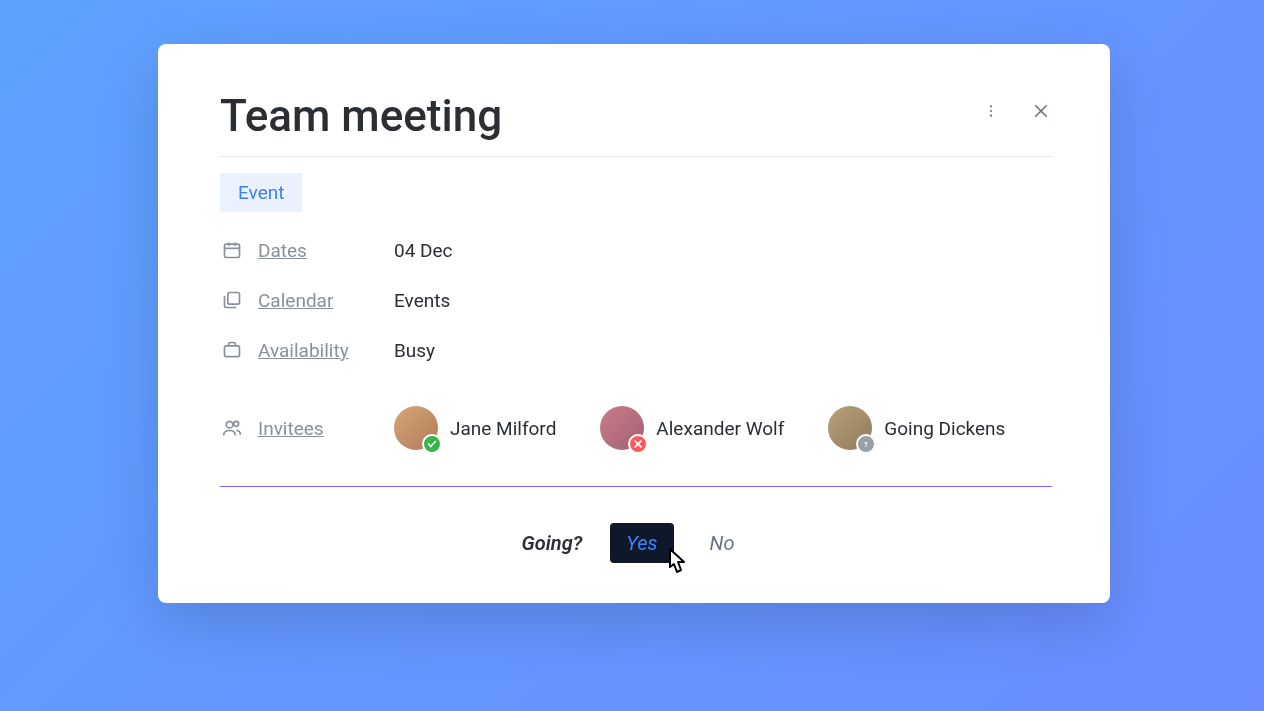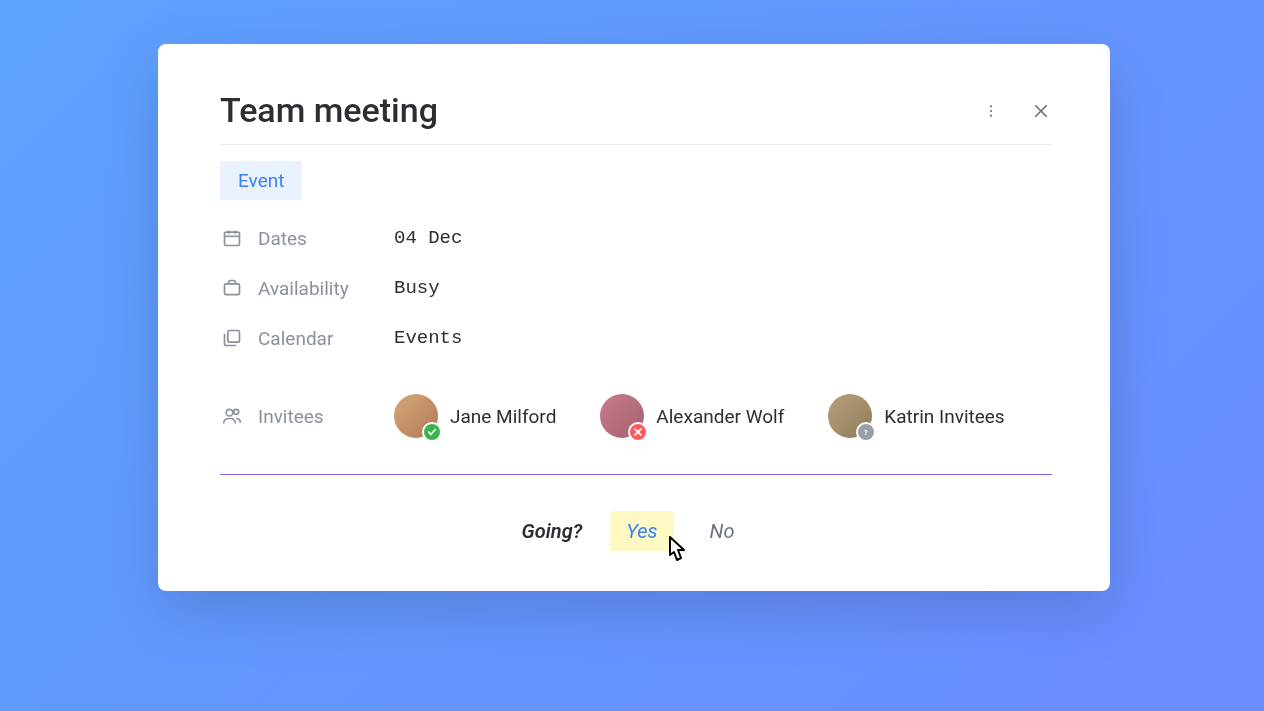--- a/index.html
+++ b/index.html
@@ -32,21 +32,21 @@
   .icon-btn {
     width: 22px;
     height: 22px;
     display: flex;
     align-items: center;
     justify-content: center;
     color: #6b7280;
     cursor: pointer;
   }
   .title {
-    font-size: 34px;
+    font-size: 44px;
     font-weight: 500;
     color: #2b2f33;
     padding-bottom: 14px;
     border-bottom: 1px solid #e7e9ec;
   }
   .tabs {
     margin-top: 16px;
   }
   .tab {
     display: inline-block;
@@ -71,24 +71,24 @@
     color: #8a919a;
     flex-shrink: 0;
     display: flex;
     align-items: center;
     justify-content: center;
   }
   .field-label {
     color: #8a919a;
     width: 136px;
     margin-left: 14px;
+    text-decoration: underline;
   }
   .field-value {
     color: #2b2f33;
-    font-family: Liberation Mono, monospace;
   }
   .invitees-row {
     display: flex;
     align-items: center;
     margin-top: 44px;
     padding-bottom: 36px;
     border-bottom: 1px solid #8b5cf6;
     font-size: 19px;
   }
   .invitee-list {
@@ -139,21 +139,21 @@
     font-style: italic;
   }
   .going-label { font-weight:600; color:#2b2f33; margin-right: 8px;}
   .answer-btn {
     padding: 8px 16px;
     border-radius: 4px;
     color:#6b7280;
     cursor:pointer;
   }
   .answer-btn.selected {
-    background:#fef9c3;
+    background:#0f172a;
     color:#3b82f6;
   }
   .cursor {
     position:absolute;
     left: 50%;
     top: 50%;
     transform: translate(22px, 2px);
     pointer-events:none;
   }
 </style>
@@ -195,37 +195,37 @@
             <line x1="16" y1="3" x2="16" y2="7"></line>
           </svg>
       </span>
       <span class="field-label">Dates</span>
       <span class="field-value">04 Dec</span>
     </div>
 
     <div class="field-row">
       <span class="field-icon">
         <svg viewBox="0 0 24 24" width="20" height="20" fill="none" stroke="currentColor" stroke-width="2">
+            <rect x="7" y="3" width="14" height="14" rx="2"></rect>
+            <path d="M3 7v12a2 2 0 0 0 2 2h12"></path>
+          </svg>
+      </span>
+      <span class="field-label">Calendar</span>
+      <span class="field-value">Events</span>
+    </div>
+
+    <div class="field-row">
+      <span class="field-icon">
+        <svg viewBox="0 0 24 24" width="20" height="20" fill="none" stroke="currentColor" stroke-width="2">
             <rect x="3" y="7" width="18" height="13" rx="2"></rect>
             <path d="M8 7V5a2 2 0 0 1 2-2h4a2 2 0 0 1 2 2v2"></path>
           </svg>
       </span>
       <span class="field-label">Availability</span>
       <span class="field-value">Busy</span>
-    </div>
-
-    <div class="field-row">
-      <span class="field-icon">
-        <svg viewBox="0 0 24 24" width="20" height="20" fill="none" stroke="currentColor" stroke-width="2">
-            <rect x="7" y="3" width="14" height="14" rx="2"></rect>
-            <path d="M3 7v12a2 2 0 0 0 2 2h12"></path>
-          </svg>
-      </span>
-      <span class="field-label">Calendar</span>
-      <span class="field-value">Events</span>
     </div>
 
 
     <div class="invitees-row">
       <span class="field-icon">
         <svg viewBox="0 0 24 24" width="20" height="20" fill="none" stroke="currentColor" stroke-width="2">
             <circle cx="9" cy="8" r="4"></circle>
             <path d="M2 21c0-4 3-6 7-6s7 2 7 6"></path>
             <circle cx="17" cy="7" r="3"></circle>
             <path d="M22 20c0-3-2-5-5-5"></path>
@@ -256,21 +256,21 @@
           <span class="invitee-name">Alexander Wolf</span>
         </div>
         <div class="invitee">
           <div class="avatar a3">
             <div class="status-badge status-unknown">
               <svg viewBox="0 0 24 24" fill="#fff">
                   <text x="12" y="18" text-anchor="middle" font-size="16" font-weight="bold">?</text>
                 </svg>
             </div>
           </div>
-          <span class="invitee-name">Katrin Invitees</span>
+          <span class="invitee-name">Going Dickens</span>
         </div>
       </div>
     </div>
 
     <div class="footer">
       <span class="going-label">Going?</span>
       <span class="answer-btn selected">Yes</span>
       <span class="answer-btn">No</span>
       <span class="cursor">
         <svg width="36" height="40" viewBox="0 0 36 40">

